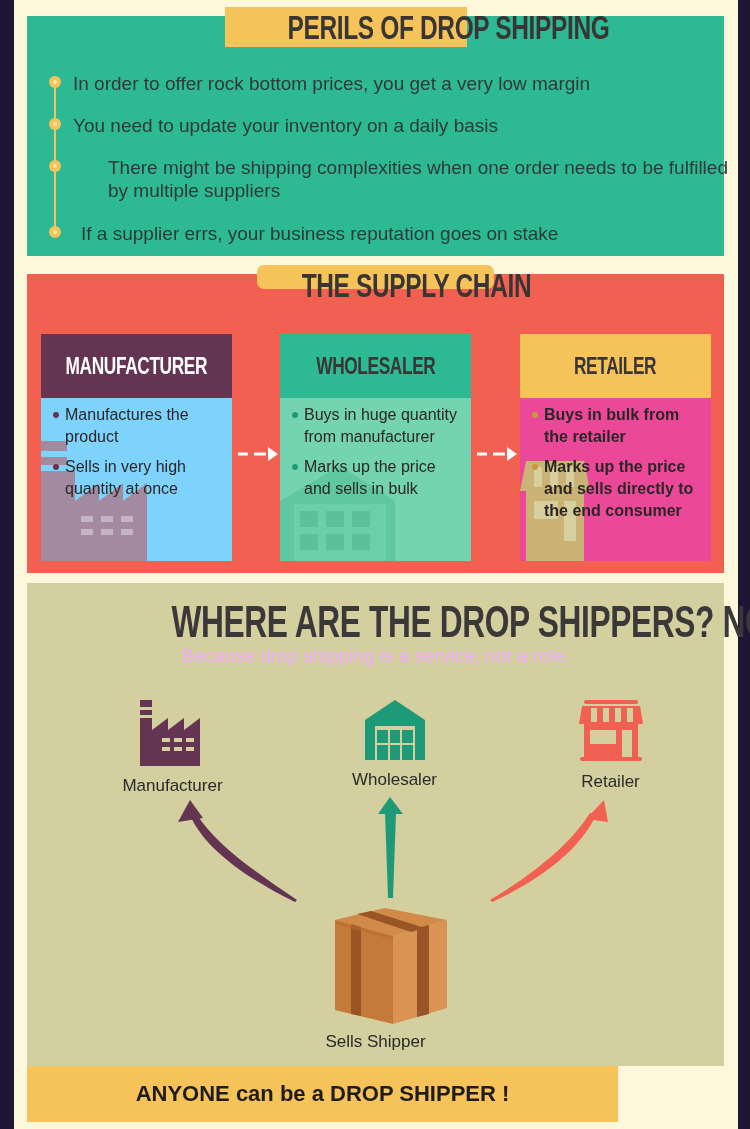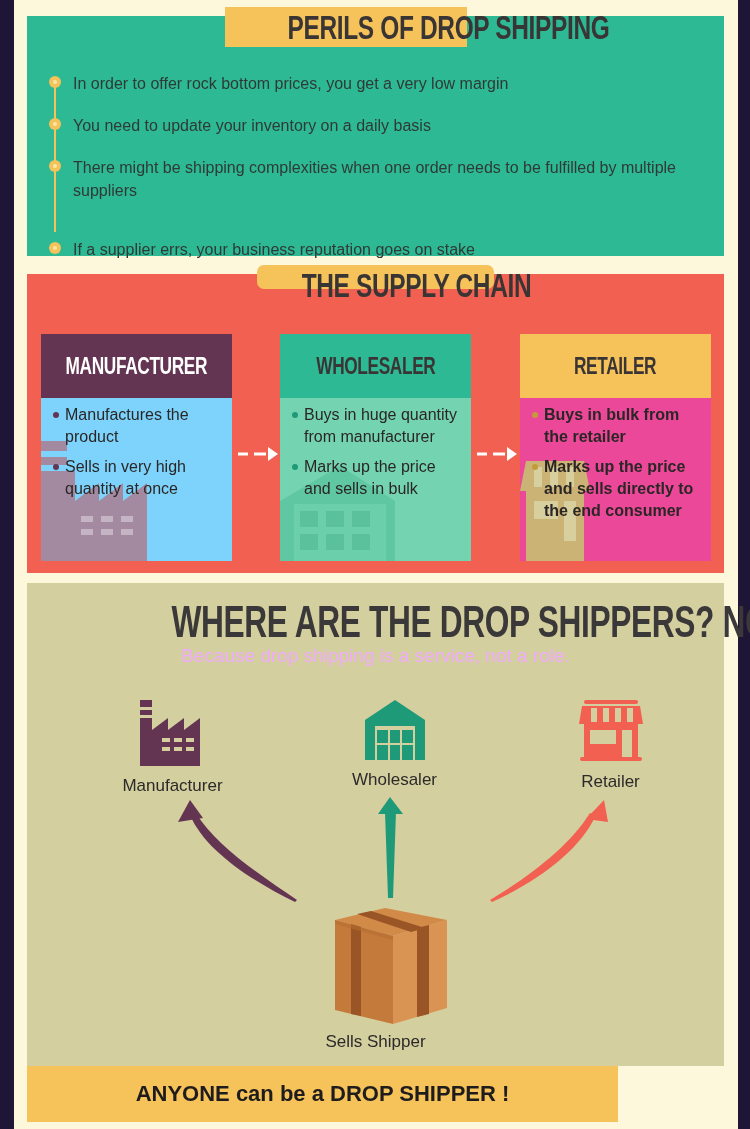--- a/index.html
+++ b/index.html
@@ -21,21 +21,21 @@
 
   
   .perils { position: absolute; left: 27px; top: 16px; width: 697px; height: 240px; background: #2db994; }
   .title-box { position: absolute; background: #f6c25a; color: #3a3535; text-align: center; }
   .perils-title { left: 225px; top: 7px; width: 242px; height: 40px; }
   .perils-title .condensed { font-size: 34px; line-height: 40px; }
   .timeline { position: absolute; left: 54px; top: 82px; width: 2px; height: 150px; background: #f6c25a; }
   .peril-item { position: absolute; left: 49px; display: flex; align-items: flex-start; }
   .peril-dot { width: 12px; height: 12px; border-radius: 50%; background: #f6c25a; position: relative; margin-top: 4px; flex: none; }
   .peril-dot::after { content: ""; position: absolute; left: 4px; top: 4px; width: 4px; height: 4px; border-radius: 50%; background: #fde5a8; }
-  .peril-text { margin-left: 12px; font-size: 16px; line-height: 23px; color: #2f3a36; width: 640px; }
+  .peril-text { margin-left: 12px; font-size: 19px; line-height: 23px; color: #2f3a36; width: 640px; }
 
   
   .supply { position: absolute; left: 27px; top: 274px; width: 697px; height: 299px; background: #f26052; }
   .supply-title { left: 257px; top: 265px; width: 237px; height: 24px; position: absolute; border-radius: 7px; }
   .supply-title .condensed { font-size: 34px; line-height: 40px; }
   .card { position: absolute; top: 334px; width: 191px; height: 227px; overflow: hidden; }
   .card-head { height: 64px; display: flex; align-items: center; justify-content: center; }
   .card-head .condensed { font-size: 24px; }
   .card-body { position: relative; height: 163px; padding: 6px 8px 0 12px; }
   .card-bullet { display: flex; align-items: flex-start; font-size: 16px; line-height: 22px; color: #2b2626; margin-bottom: 8px; position: relative; z-index: 2; }
@@ -89,25 +89,25 @@
 <div class="timeline"></div>
 
 <div class="peril-item" style="top:72px;">
   <span class="peril-dot"></span>
   <span class="peril-text">In order to offer rock bottom prices, you get a very low margin</span>
 </div>
 <div class="peril-item" style="top:114px;">
   <span class="peril-dot"></span>
   <span class="peril-text">You need to update your inventory on a daily basis</span>
 </div>
-<div class="peril-item" style="top:156px;">
+<div class="peril-item" style="top:156px;gap:35px;">
   <span class="peril-dot"></span>
   <span class="peril-text">There might be shipping complexities when one order needs to be fulfilled by multiple suppliers</span>
 </div>
-<div class="peril-item" style="top:238px;">
+<div class="peril-item" style="top:222px;gap:8px;">
   <span class="peril-dot"></span>
   <span class="peril-text">If a supplier errs, your business reputation goes on stake</span>
 </div>
 
 <section class="supply"></section>
 <div class="title-box supply-title">
   <span class="condensed">THE SUPPLY CHAIN</span>
 </div>
 
 <div class="card card-m">

